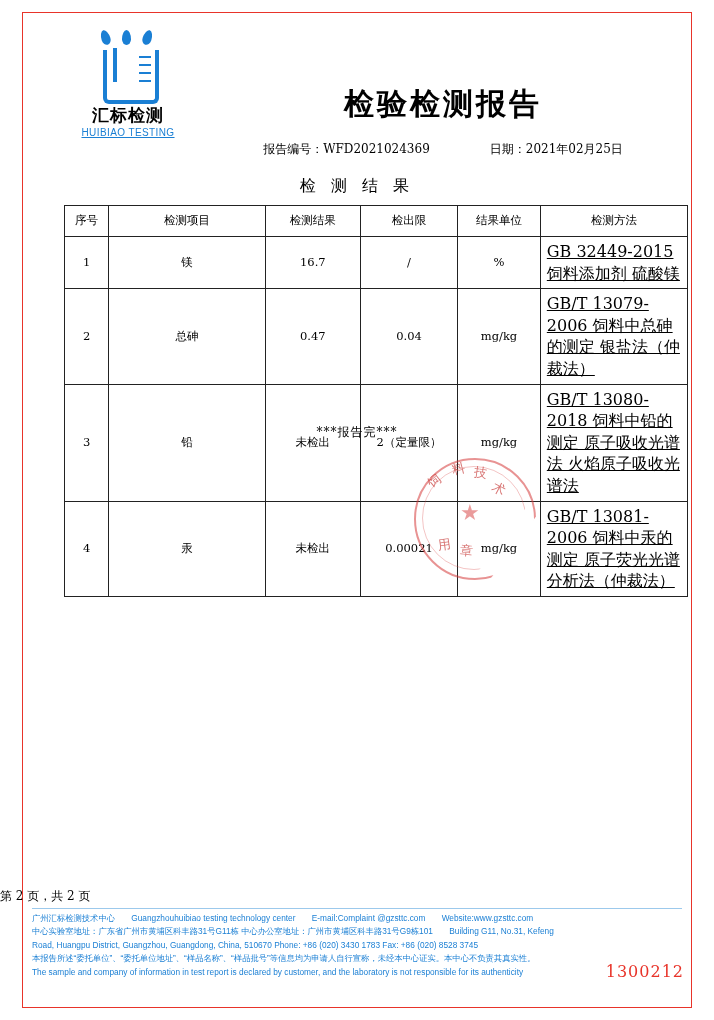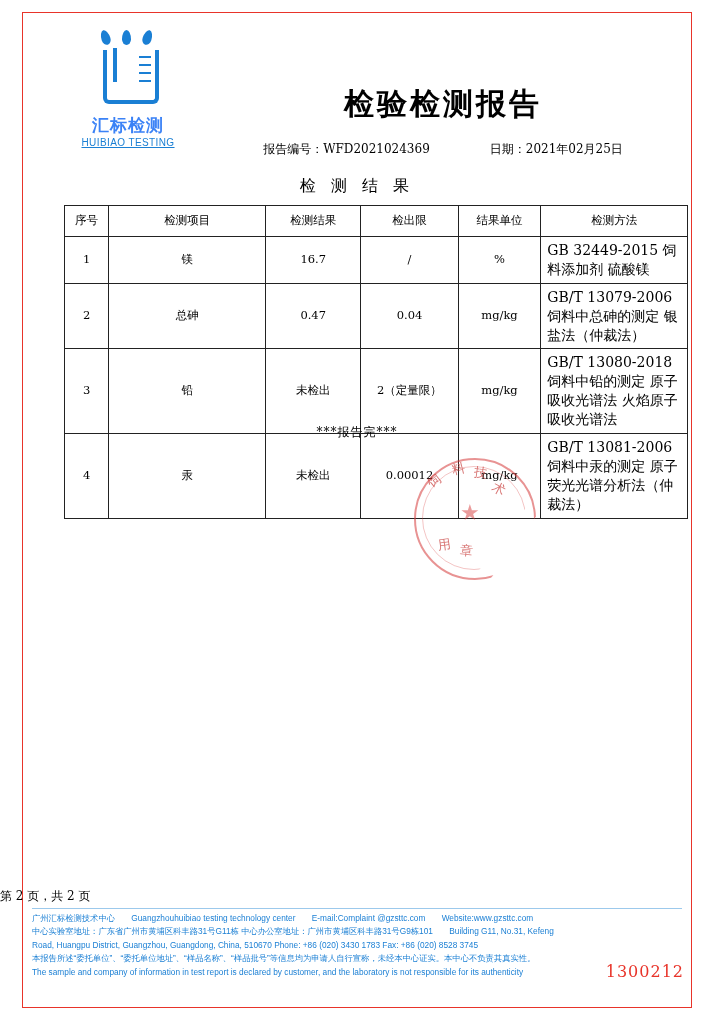--- a/index.html
+++ b/index.html
@@ -89,25 +89,25 @@
     position: absolute;
     right: 4px;
     top: 6px;
     width: 12px;
     height: 2px;
     background: #1a7fd4;
     box-shadow: 0 8px 0 0 #1a7fd4, 0 16px 0 0 #1a7fd4, 0 24px 0 0 #1a7fd4;
   }
   .logo-cn {
     font-family: Liberation Serif, serif;
-    color: #3b82f6;
+    color: #000000;
     font-size: 17px;
     font-weight: bold;
     letter-spacing: 1px;
-    margin-top: 12px;
+    margin-top: 2px;
   }
   .logo-en {
     color: #1a7fd4;
     font-size: 10px;
     letter-spacing: 0.4px;
     text-decoration: underline;
   }
   .title-block {
     position: absolute;
     left: 175px;
@@ -171,21 +171,22 @@
   .col-no     { width: 40px; }
   .col-item   { width: 165px; }
   .col-result { width: 95px; }
   .col-limit  { width: 95px; }
   .col-unit   { width: 80px; }
   .col-method { width: 149px; text-align: left; }
   .result-table td.method {
     text-align: left;
     padding-left: 6px;
     padding-right: 4px;
-    font-size: 14px;
+    font-size: 16px;
+    text-decoration: underline;
   }
   .row-tall td { height: 36px; }
   .note-cell {
     text-align: left;
     padding-left: 10px;
     height: 28px;
     font-size: 11.5px;
   }
 
   
@@ -354,21 +355,21 @@
         <td>铅</td>
         <td>未检出</td>
         <td>2（定量限）</td>
         <td>mg/kg</td>
         <td class="method">GB/T 13080-2018 饲料中铅的测定 原子吸收光谱法 火焰原子吸收光谱法</td>
       </tr>
       <tr class="row-tall">
         <td>4</td>
         <td>汞</td>
         <td>未检出</td>
-        <td>0.00012</td>
+        <td>0.00021</td>
         <td>mg/kg</td>
         <td class="method">GB/T 13081-2006 饲料中汞的测定 原子荧光光谱分析法（仲裁法）</td>
       </tr>
     </tbody>
   </table>
 
   <div class="report-end">***报告完***</div>
 
   <div class="stamp">
     <div class="ring"></div>

